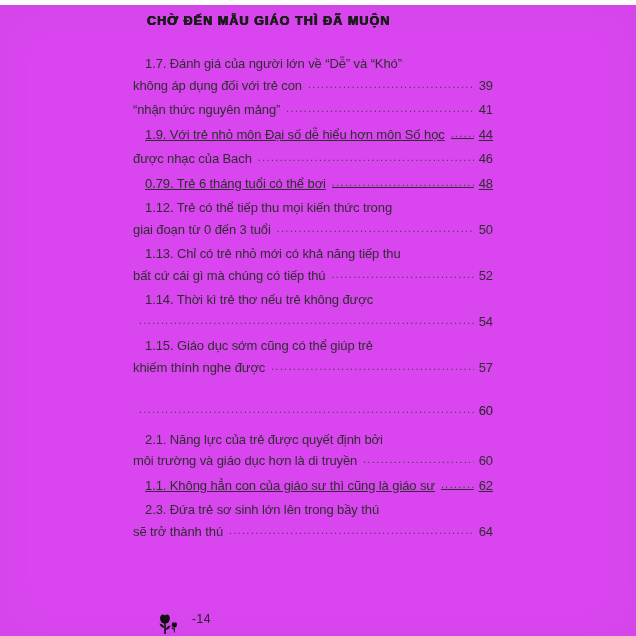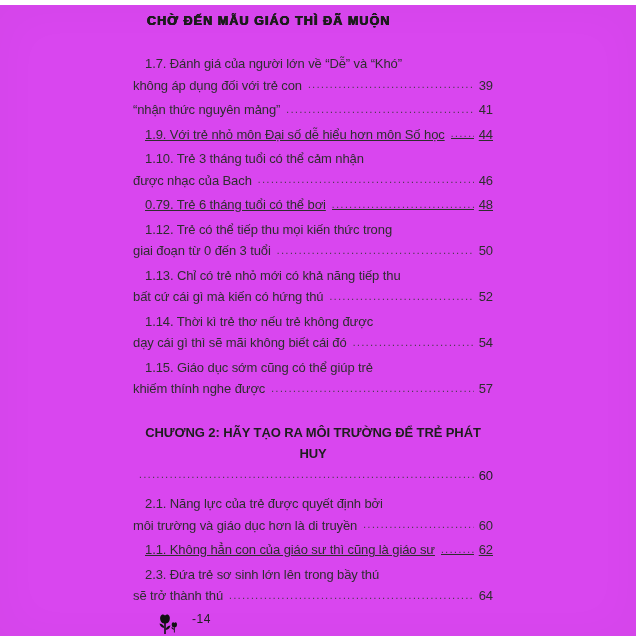--- a/index.html
+++ b/index.html
@@ -33,21 +33,21 @@
     width: 360px;
   }
   .entry {
     font-size: 13px;
     line-height: 21.5px;
     margin-bottom: 3px;
     letter-spacing: -0.1px;
   }
   .entry .first-line { text-indent: 12px; }
   .entry.single .row { padding-left: 12px; text-decoration: underline; }
-  .row { display: flex; align-items: center; }
+  .row { display: flex; align-items: flex-start; }
   .row .text { white-space: nowrap; }
   .dots {
     flex: 1;
     overflow: hidden;
     white-space: nowrap;
     font-size: 10px;
     letter-spacing: 1.6px;
     color: #3a3a3a;
     margin: 0 5px 0 6px;
     line-height: 20px;
@@ -104,21 +104,20 @@
           </div>
         </div>
         <div class="entry single">
           <div class="row">
             <span class="text">1.9. Với trẻ nhỏ môn Đại số dễ hiểu hơn môn Số học</span>
             <span class="dots">................................................................................................................................................................</span>
             <span class="pagenum">44</span>
           </div>
         </div>
         <div class="entry">
-          <div class="first-line">1.10. Trẻ 3 tháng tuổi có thể cảm nhận</div>
           <div class="row">
             <span class="text">được nhạc của Bach</span>
             <span class="dots">................................................................................................................................................................</span>
             <span class="pagenum">46</span>
           </div>
         </div>
         <div class="entry single">
           <div class="row">
             <span class="text">0.79. Trẻ 6 tháng tuổi có thể bơi</span>
             <span class="dots">................................................................................................................................................................</span>
@@ -129,45 +128,43 @@
           <div class="first-line">1.12. Trẻ có thể tiếp thu mọi kiến thức trong</div>
           <div class="row">
             <span class="text">giai đoạn từ 0 đến 3 tuổi</span>
             <span class="dots">................................................................................................................................................................</span>
             <span class="pagenum">50</span>
           </div>
         </div>
         <div class="entry">
           <div class="first-line">1.13. Chỉ có trẻ nhỏ mới có khả năng tiếp thu</div>
           <div class="row">
-            <span class="text">bất cứ cái gì mà kiến có hứng thú</span>
+            <span class="text">bất cứ cái gì mà chúng có tiếp thú</span>
             <span class="dots">................................................................................................................................................................</span>
             <span class="pagenum">52</span>
           </div>
         </div>
         <div class="entry">
           <div class="first-line">1.14. Thời kì trẻ thơ nếu trẻ không được</div>
           <div class="row">
-            <span class="text">dạy cái gì thì sẽ mãi không biết cái đó</span>
             <span class="dots">................................................................................................................................................................</span>
             <span class="pagenum">54</span>
           </div>
         </div>
         <div class="entry">
           <div class="first-line">1.15. Giáo dục sớm cũng có thể giúp trẻ</div>
           <div class="row">
             <span class="text">khiếm thính nghe được</span>
             <span class="dots">................................................................................................................................................................</span>
             <span class="pagenum">57</span>
           </div>
         </div>
       </div>
     <div class="chapter-heading" id="chapter2-heading">
         <div class="entry">
-          <div class="first-line">CHƯƠNG 2: HÃY TẠO RA MÔI TRƯỜNG ĐỂ TRẺ PHÁT HUY</div>
           <div class="row">
             <span class="dots">................................................................................................................................................................</span>
             <span class="pagenum">60</span>
           </div>
         </div>
       </div>
     <div id="chapter2-list">
         <div class="entry">
           <div class="first-line">2.1. Năng lực của trẻ được quyết định bởi</div>
           <div class="row">

